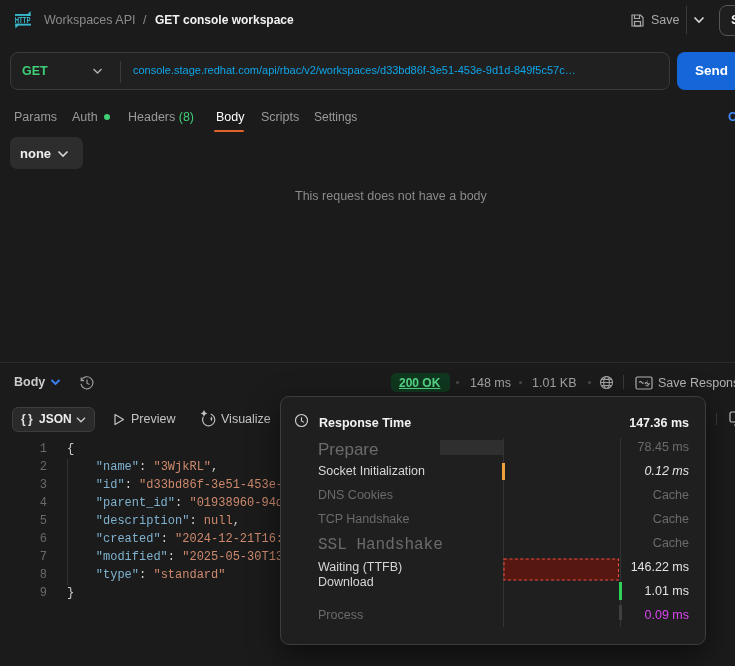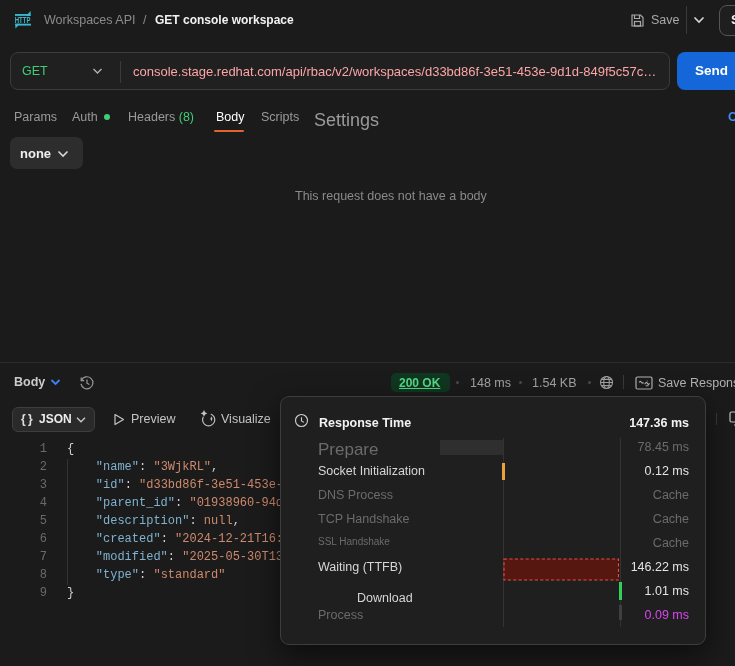--- a/index.html
+++ b/index.html
@@ -35,37 +35,37 @@
 </svg>
 <div class="abs" style="left:651px; top:14px; font-size:12.5px; color:#a8a8a8;">Save</div>
 <div class="abs" style="left:686px; top:6px; width:1px; height:28px; background:#3a3a3a;"></div>
 <svg class="abs" style="left:693px; top:16px;" width="12" height="8" viewBox="0 0 12 8">
   <path d="M1.5 1.5 L6 6 L10.5 1.5" stroke="#d8d8d8" stroke-width="1.6" fill="none"></path>
 </svg>
 <div class="abs" style="left:719px; top:5px; width:46px; height:31px; border:1px solid #565656; border-radius:8px; background:#1f1f1f;"></div>
 <div class="abs" style="left:731px; top:13px; font-size:13px; font-weight:600; color:#f0f0f0;">Sh</div>
 
 <div class="abs" style="left:10px; top:52px; width:660px; height:38px; background:#202020; border:1px solid #3b3b3b; border-radius:8px;"></div>
-<div class="abs" style="left:22px; top:65px; font-size:12.5px; font-weight:400; color:#3fcf77;">GET</div>
+<div class="abs" style="left:22px; top:65px; font-size:12.5px; font-weight:700; color:#3fcf77;">GET</div>
 <svg class="abs" style="left:92px; top:68px;" width="11" height="7" viewBox="0 0 11 7">
   <path d="M1.5 1 L5.5 5 L9.5 1" stroke="#b0b0b0" stroke-width="1.4" fill="none"></path>
 </svg>
 <div class="abs" style="left:120px; top:61px; width:1px; height:22px; background:#3b3b3b;"></div>
-<div class="abs" style="left:133px; top:65px; font-size:13px; color:#fca5a5;">console.stage.redhat.com/api/rbac/v2/workspaces/d33bd86f-3e51-453e-9d1d-849f5c57c…</div>
+<div class="abs" style="left:133px; top:65px; font-size:11px; color:#0ea5e9;">console.stage.redhat.com/api/rbac/v2/workspaces/d33bd86f-3e51-453e-9d1d-849f5c57c…</div>
 <div class="abs" style="left:677px; top:52px; width:75px; height:38px; background:#1567d9; border-radius:8px;"></div>
 <div class="abs" style="left:695px; top:64px; font-size:13.5px; font-weight:700; color:#ffffff;">Send</div>
 
 <div class="abs" style="left:14px; top:111px; font-size:12.5px; color:#9a9a9a;">Params</div>
 <div class="abs" style="left:72px; top:111px; font-size:12.5px; color:#9a9a9a;">Auth</div>
 <div class="abs" style="left:104px; top:114px; width:6px; height:6px; border-radius:50%; background:#3fcf77;"></div>
 <div class="abs" style="left:128px; top:111px; font-size:12.5px; color:#9a9a9a;">Headers <span style="color:#3fcf77;">(8)</span></div>
 <div class="abs" style="left:216px; top:111px; font-size:12.5px; color:#ffffff;">Body</div>
 <div class="abs" style="left:214px; top:130px; width:30px; height:2px; background:#e2622c; border-radius:1px;"></div>
 <div class="abs" style="left:261px; top:111px; font-size:12.5px; color:#9a9a9a;">Scripts</div>
-<div class="abs" style="left:314px; top:111px; font-size:18px; color:#9a9a9a;">Settings</div>
+<div class="abs" style="left:314px; top:111px; font-size:12px; color:#9a9a9a;">Settings</div>
 <div class="abs" style="left:728px; top:111px; font-size:12.5px; font-weight:600; color:#3f8cfa;">Cookies</div>
 
 <div class="abs" style="left:10px; top:137px; width:73px; height:32px; background:#2d2d2d; border-radius:7px;"></div>
 <div class="abs" style="left:20px; top:147px; font-size:13px; font-weight:600; color:#f0f0f0;">none</div>
 <svg class="abs" style="left:57px; top:150px;" width="12" height="8" viewBox="0 0 12 8">
   <path d="M1.5 1.5 L6 6 L10.5 1.5" stroke="#d8d8d8" stroke-width="1.6" fill="none"></path>
 </svg>
 
 <div class="abs" style="left:295px; top:190px; font-size:12.5px; color:#8a8a8a;">This request does not have a body</div>
 
@@ -81,21 +81,21 @@
     <path d="M2.2 2.6 V5.6 H5.2"></path>
     <path d="M8 4.6 V8.2 L10.4 9.5"></path>
   </g>
 </svg>
 
 <div class="abs" style="left:391px; top:373px; width:59px; height:19px; background:#10371f; border-radius:5px;"></div>
 <div class="abs" style="left:399px; top:377px; font-size:12px; font-weight:600; color:#55d787;text-decoration:underline;">200 OK</div>
 <div class="abs" style="left:456px; top:381px; width:3px; height:3px; border-radius:50%; background:#4a4a4a;"></div>
 <div class="abs" style="left:470px; top:377px; font-size:12.5px; color:#a3a3a3;">148 ms</div>
 <div class="abs" style="left:519px; top:381px; width:3px; height:3px; border-radius:50%; background:#4a4a4a;"></div>
-<div class="abs" style="left:532px; top:377px; font-size:12.5px; color:#a3a3a3;">1.54 KB</div>
+<div class="abs" style="left:532px; top:377px; font-size:12.5px; color:#a3a3a3;">1.01 KB</div>
 <div class="abs" style="left:588px; top:381px; width:3px; height:3px; border-radius:50%; background:#4a4a4a;"></div>
 <svg class="abs" style="left:599px; top:375px;" width="15" height="15" viewBox="0 0 15 15">
   <g stroke="#a3a3a3" stroke-width="1.1" fill="none">
     <circle cx="7.5" cy="7.5" r="6"></circle>
     <ellipse cx="7.5" cy="7.5" rx="2.8" ry="6"></ellipse>
     <path d="M1.5 7.5 H13.5 M2.3 4.4 H12.7 M2.3 10.6 H12.7"></path>
   </g>
 </svg>
 <div class="abs" style="left:623px; top:375px; width:1px; height:14px; background:#3a3a3a;"></div>
 <svg class="abs" style="left:635px; top:376px;" width="18" height="14" viewBox="0 0 18 14">
@@ -177,25 +177,25 @@
 <div class="abs" style="left:502px; top:463px; width:3px; height:17px; background:#e9a13b;"></div>
 <svg class="abs" style="left:503px; top:558px;" width="119" height="23" viewBox="0 0 119 23">
   <rect x="1" y="1" width="114.5" height="21" fill="#551710" stroke="#ef4b3f" stroke-width="1.1" stroke-dasharray="3.2 2.2"></rect>
 </svg>
 <div class="abs" style="left:619px; top:582px; width:3px; height:18px; background:#30d158;"></div>
 <div class="abs" style="left:619px; top:605px; width:3px; height:15px; background:#3f3f3f;"></div>
 
 <div class="abs" style="left:318px; top:441px; font-size:17px; color:#6b6b6b;">Prepare</div>
 <div class="abs" style="right:46px; top:441px; font-size:12.5px; color:#6b6b6b;">78.45 ms</div>
 <div class="abs" style="left:318px; top:465px; font-size:12.5px; color:#d6d6d6;">Socket Initialization</div>
-<div class="abs" style="right:46px; top:465px; font-size:12.5px; color:#e3e3e3;">0.12 ms</div>
-<div class="abs" style="left:318px; top:489px; font-size:12.5px; color:#6b6b6b;">DNS Process</div>
+<div class="abs" style="right:46px; top:465px; font-size:12.5px; color:#e3e3e3;font-style:italic;">0.12 ms</div>
+<div class="abs" style="left:318px; top:489px; font-size:12.5px; color:#6b6b6b;">DNS Cookies</div>
 <div class="abs" style="right:46px; top:489px; font-size:12.5px; color:#6b6b6b;">Cache</div>
 <div class="abs" style="left:318px; top:513px; font-size:12.5px; color:#6b6b6b;">TCP Handshake</div>
 <div class="abs" style="right:46px; top:513px; font-size:12.5px; color:#6b6b6b;">Cache</div>
-<div class="abs" style="left:318px; top:537px; font-size:10px; color:#6b6b6b;">SSL Handshake</div>
+<div class="abs" style="left:318px; top:537px; font-size:16px; color:#6b6b6b;font-family:Liberation Mono, monospace;">SSL Handshake</div>
 <div class="abs" style="right:46px; top:537px; font-size:12.5px; color:#6b6b6b;">Cache</div>
 <div class="abs" style="left:318px; top:561px; font-size:12.5px; color:#d6d6d6;">Waiting (TTFB)</div>
 <div class="abs" style="right:46px; top:561px; font-size:12.5px; color:#e3e3e3;">146.22 ms</div>
-<div class="abs" style="left:318px; top:592px; font-size:12.5px; color:#d6d6d6;margin-left:39px;">Download</div>
+<div class="abs" style="left:318px; top:576px; font-size:12.5px; color:#d6d6d6;">Download</div>
 <div class="abs" style="right:46px; top:585px; font-size:12.5px; color:#e3e3e3;">1.01 ms</div>
 <div class="abs" style="left:318px; top:609px; font-size:12.5px; color:#6b6b6b;text-align:right;">Process</div>
 <div class="abs" style="right:46px; top:609px; font-size:12.5px; color:#d946ef;">0.09 ms</div>
 
 </body></html>

